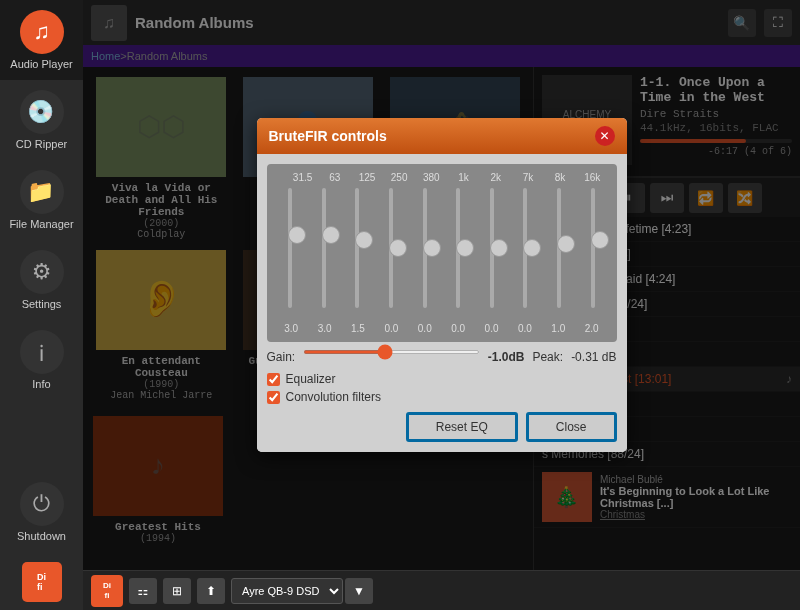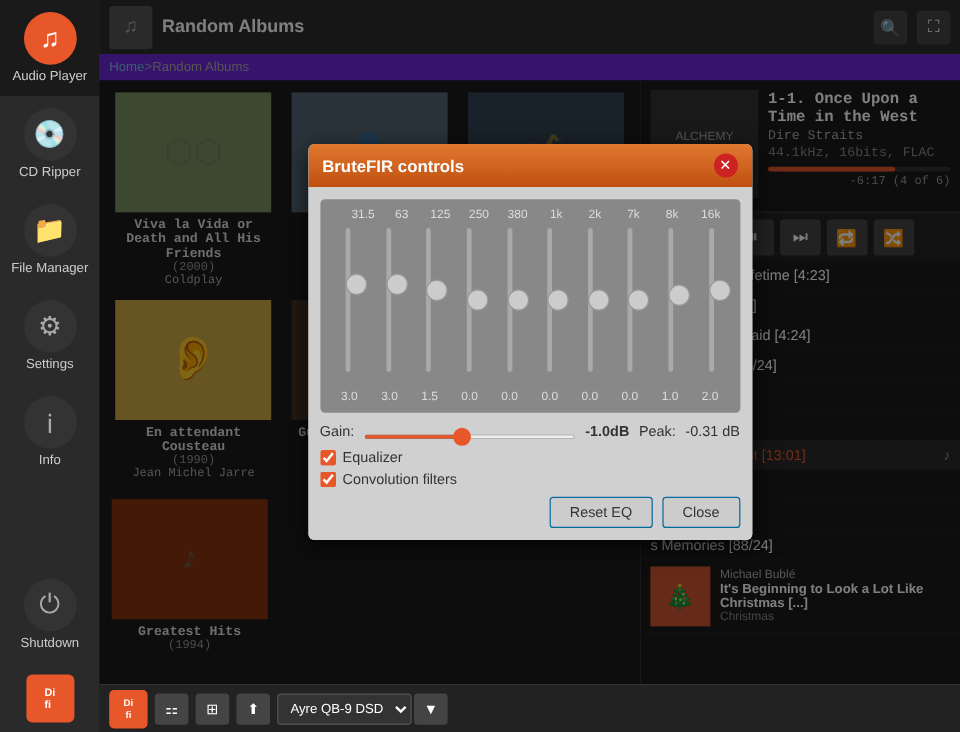--- a/index.html
+++ b/index.html
@@ -81,21 +81,21 @@
       border: none;
       border-radius: 3px;
       color: #fff;
       cursor: pointer;
       display: flex; align-items: center; justify-content: center;
       font-size: 14px;
     }
 
     #breadcrumb {
       height: 22px;
-      background: #6d28d9;
+      background: #4c1d95;
       padding: 0 8px;
       display: flex;
       align-items: center;
       font-size: 11px;
       color: #aaa;
     }
     #breadcrumb a { color: #7cb8e0; text-decoration: none; }
 
     
     #content {
@@ -359,21 +359,21 @@
     .eq-value-label {
       font-size: 10px;
       color: #ddd;
       width: 30px;
       text-align: center;
     }
 
     
     .gain-row {
       display: flex;
-      align-items: flex-end;
+      align-items: flex-start;
       gap: 8px;
       margin-bottom: 8px;
       font-size: 12px;
       color: #333;
     }
     .gain-slider {
       flex: 1;
       height: 4px;
       accent-color: #e8572a;
     }
@@ -392,22 +392,22 @@
     .checkbox-row input[type="checkbox"] { accent-color: #e8572a; }
 
     
     .modal-buttons {
       display: flex;
       justify-content: flex-end;
       gap: 8px;
       margin-top: 8px;
     }
     .modal-btn {
-      padding: 5px 16px;
-      border: 1px solid #0369a1;
+      padding: 5px 27px;
+      border: 3px solid #0369a1;
       border-radius: 3px;
       background: #ccc;
       color: #333;
       cursor: pointer;
       font-size: 12px;
     }
 
     
     #difi-bar {
       position: absolute;
@@ -582,21 +582,21 @@
         </div>
         <div class="track-item">
           <span class="track-name">s Memories [88/24]</span>
         </div>
 
         <div class="track-item" style="gap:8px;">
           <div style="width:50px;height:50px;background:#cc5533;flex-shrink:0;display:flex;align-items:center;justify-content:center;font-size:20px;">🎄</div>
           <div>
             <div style="font-size:10px;color:#aaa;">Michael Bublé</div>
             <div style="font-size:11px;font-weight:bold;">It's Beginning to Look a Lot Like Christmas [...]</div>
-            <div style="font-size:10px;color:#888;">Christmas</div>
+            <div style="font-size:10px;color:#888;text-decoration:underline;">Christmas</div>
           </div>
         </div>
       </div>
     </div>
   </div>
 
   <div id="bottombar">
     <button class="bottom-btn">⊞</button>
     <button class="bottom-btn">▼</button>
     <span id="total-time">Total Time: 0:37:58</span>

